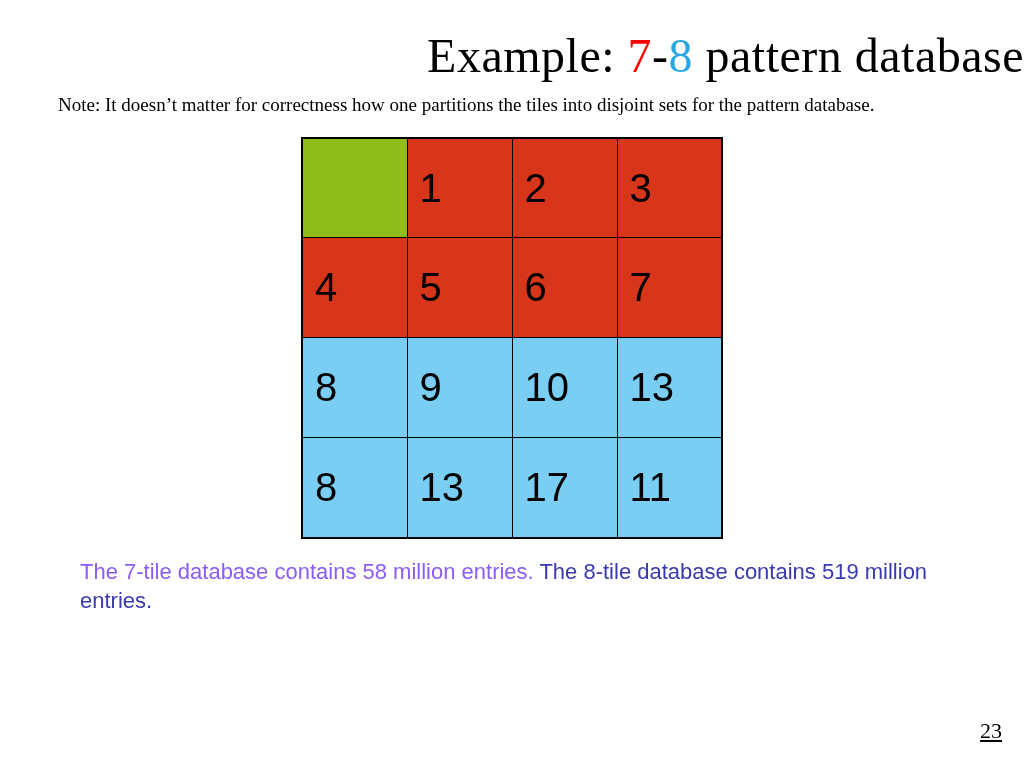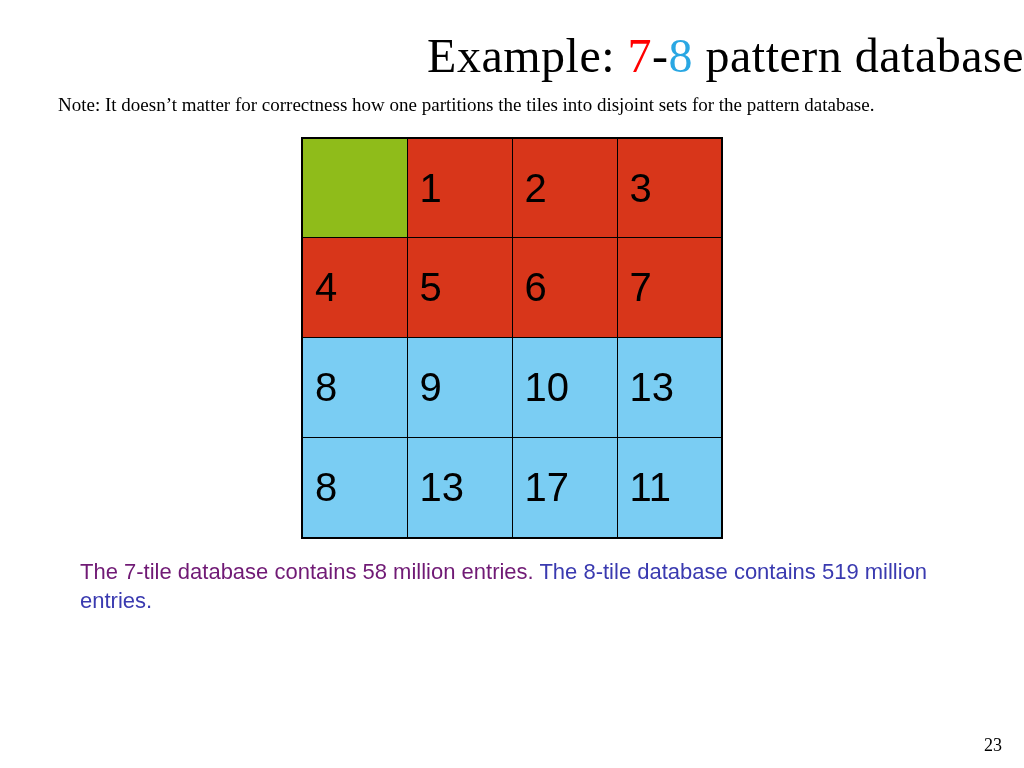--- a/index.html
+++ b/index.html
@@ -57,28 +57,29 @@
   }
   td.c-green { background: #8fbc1a; }
   td.c-red   { background: #d8361a; }
   td.c-blue  { background: #7acdf3; }
   .caption {
     font-family: Arial, Helvetica, sans-serif;
     font-size: 22px;
     margin: 18px 80px 0 80px;
     line-height: 1.35;
   }
-  .caption .c7 { color: #701a75; margin-top: 28px; }
+  .caption .c7 { color: #8b5cf6; margin-top: 28px; }
   .caption .c8 { color: #3a3ab0; }
   .page-num {
     position: absolute;
     right: 22px;
-    bottom: 12px;
-    font-size: 18px;
+    bottom: 24px;
+    font-size: 22px;
     font-family: "Times New Roman", Times, serif;
+    text-decoration: underline;
   }
 </style>
 </head>
 <body>
 
 <div class="slide">
 
   <div class="title">
     <span>Example: </span><span class="red">7</span><span>-</span><span class="blue">8</span><span> pattern database</span>
   </div>

